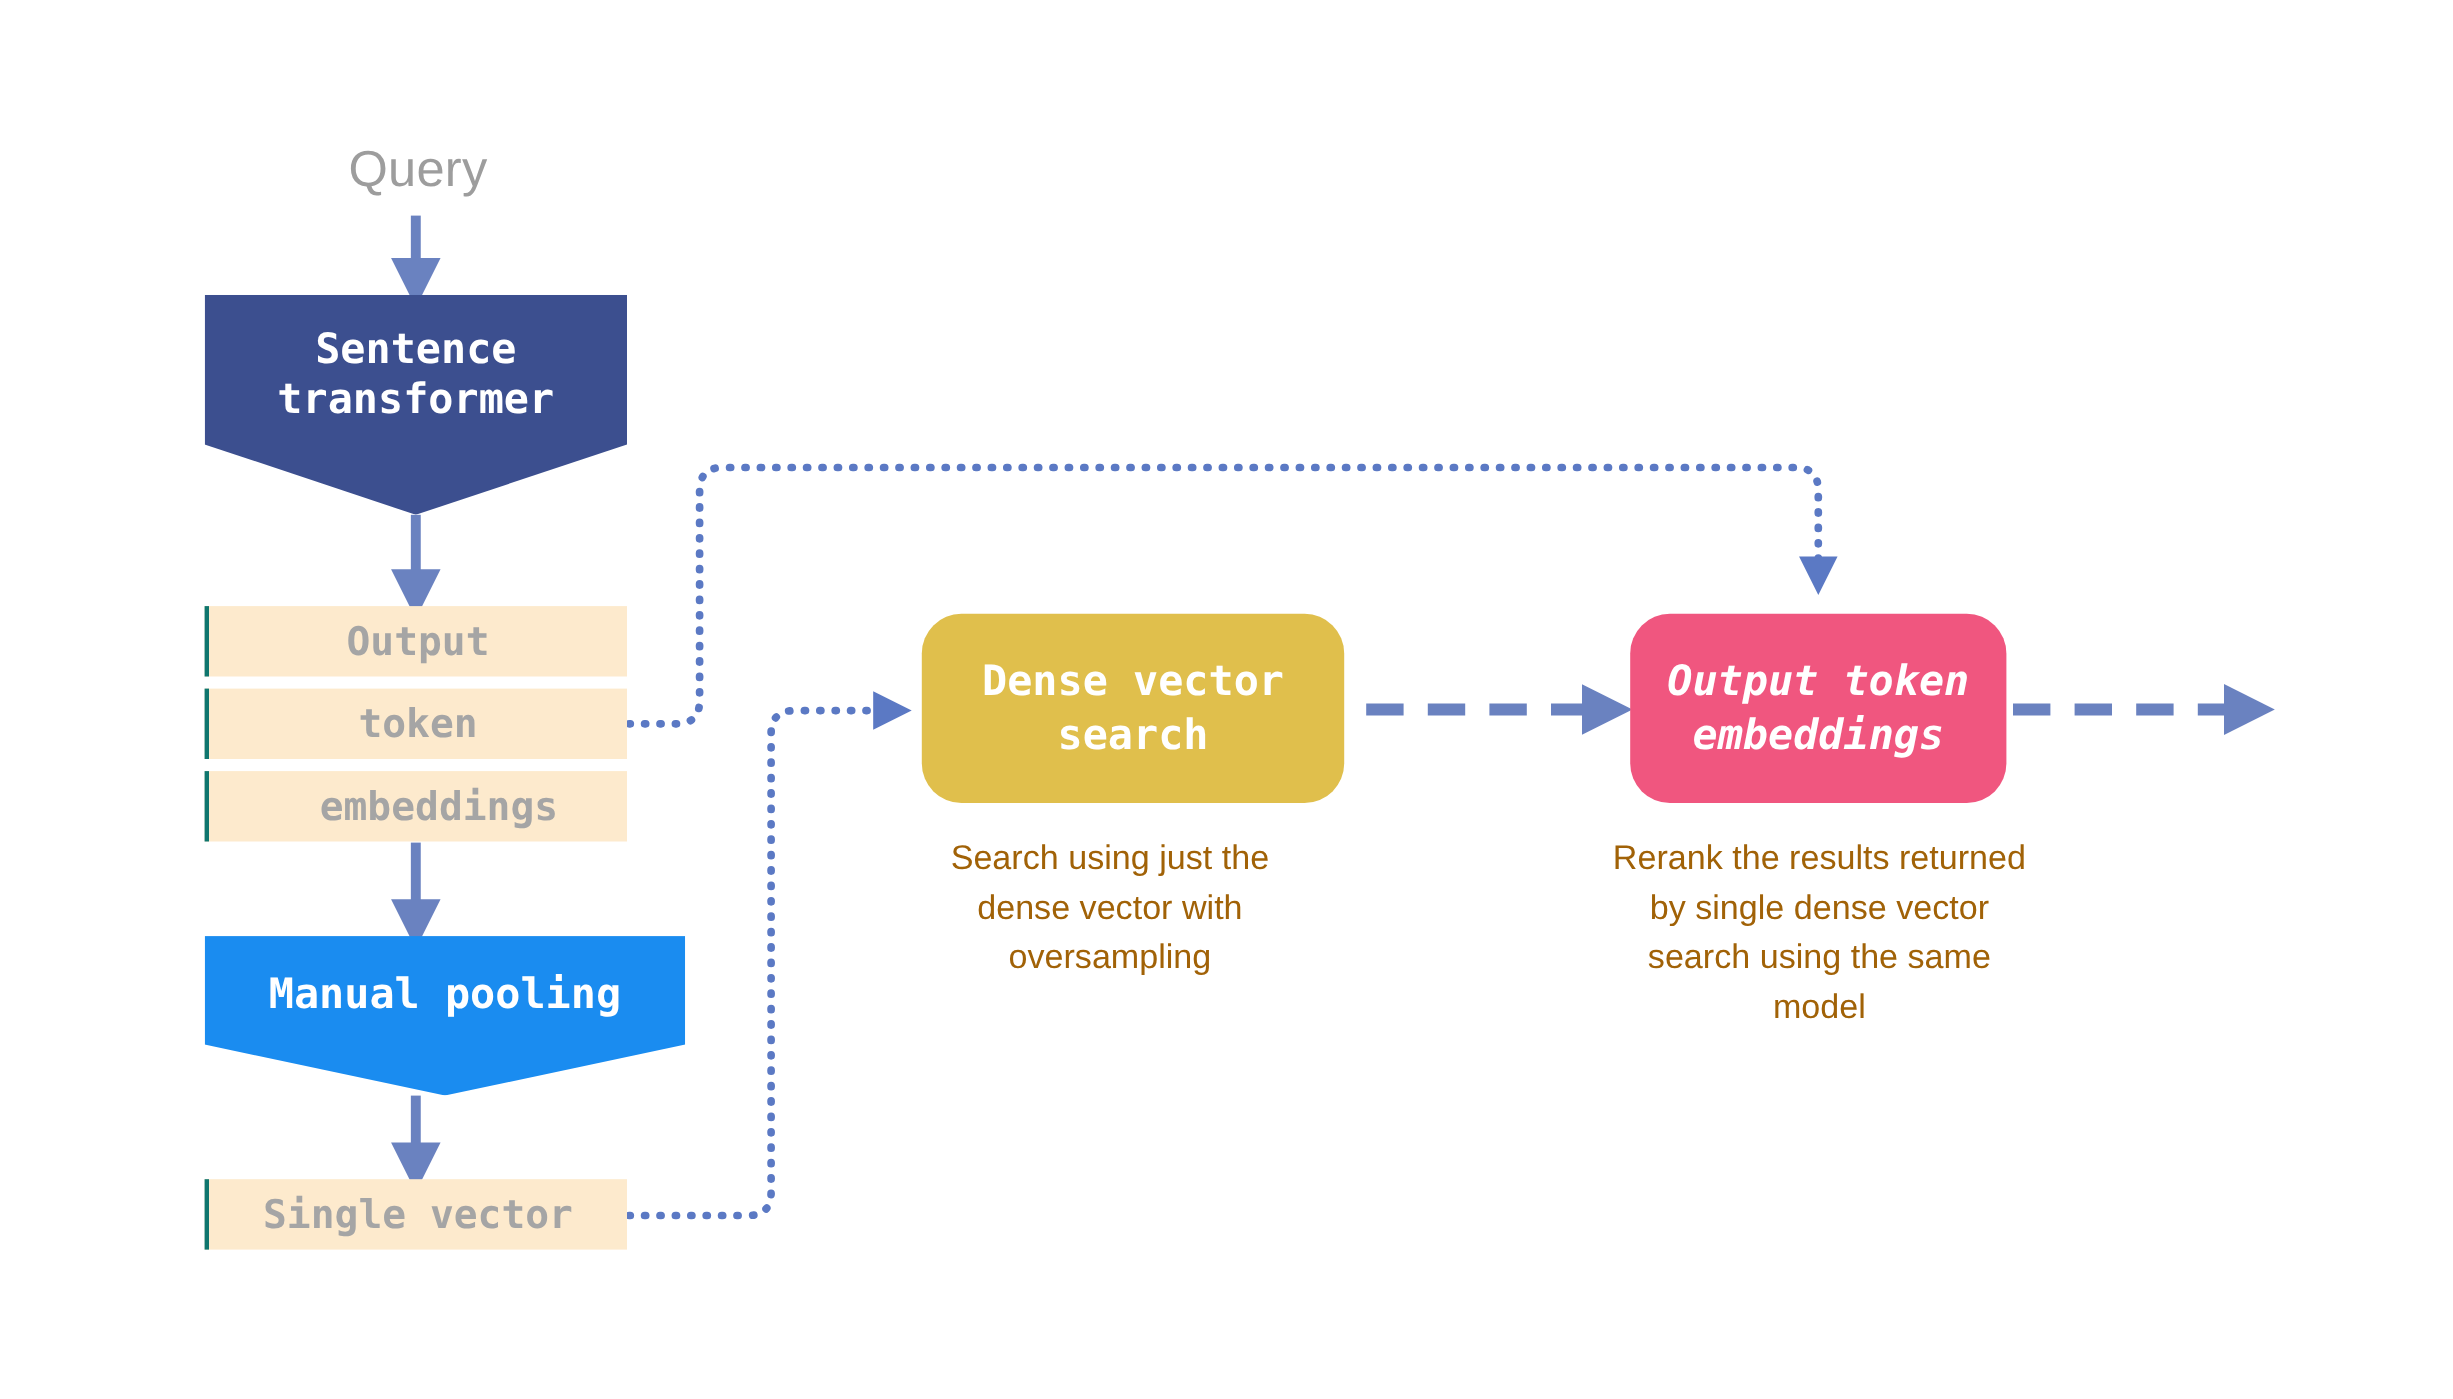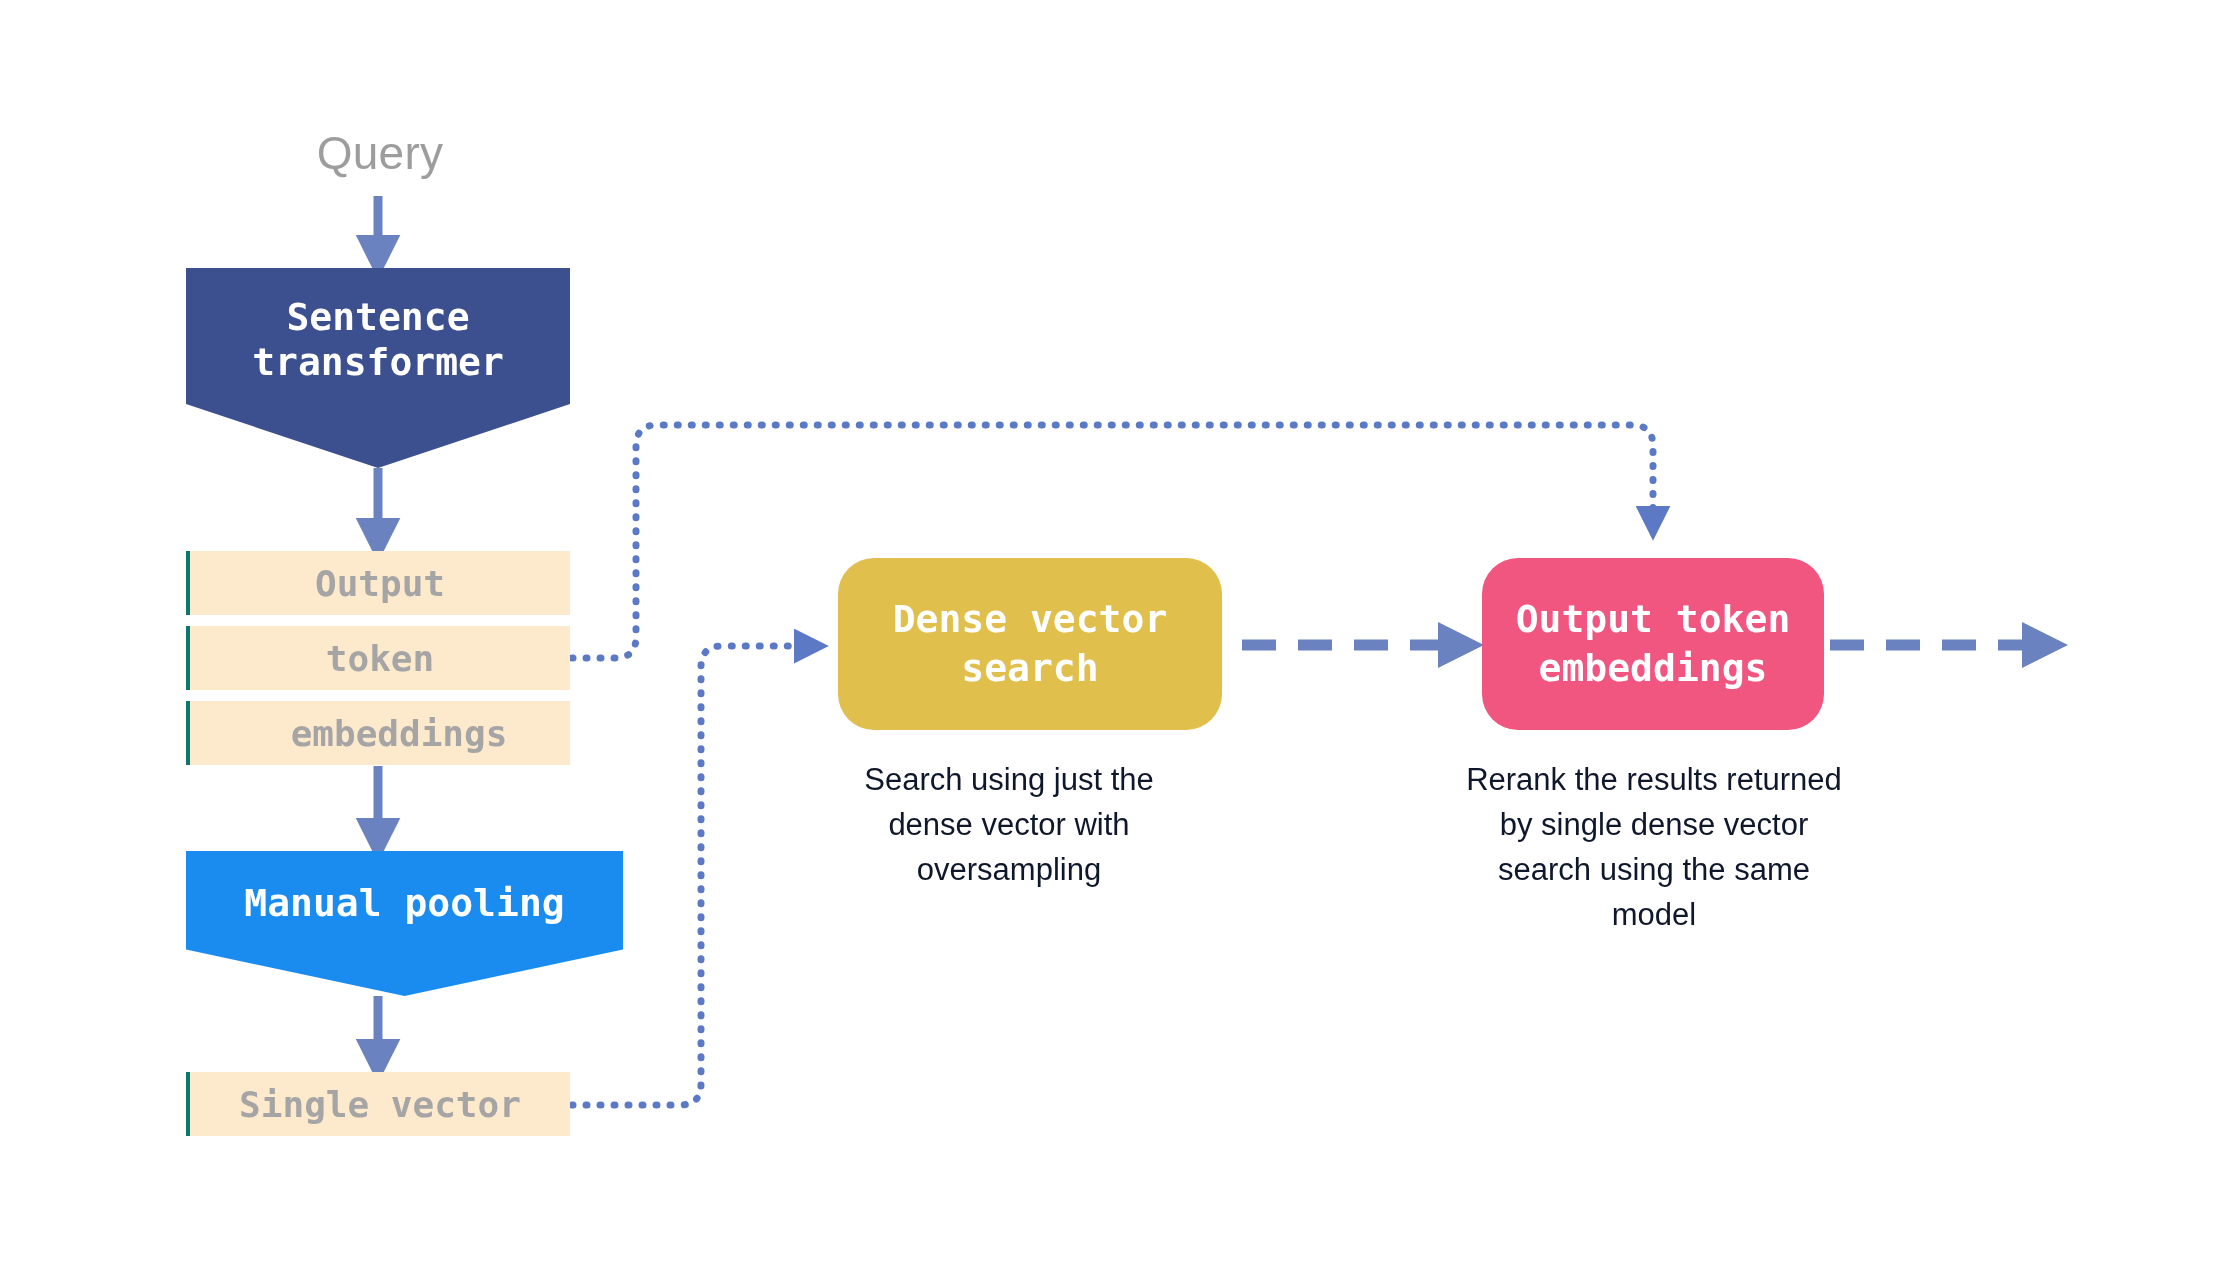--- a/index.html
+++ b/index.html
@@ -112,27 +112,28 @@
     width: 384px;
     height: 172px;
     background: #e0bf4c;
   }
   #output-token-embeddings {
     left: 1482px;
     top: 558px;
     width: 342px;
     height: 172px;
     background: #f0567f;
+    font-style: italic;
   }
 
   
   .caption {
     position: absolute;
     text-align: center;
-    color: #0f172a;
+    color: #a16207;
     font-size: 31px;
     line-height: 1.45;
     font-family: "Liberation Sans", sans-serif;
   }
   #caption-dense {
     left: 828px;
     top: 758px;
     width: 362px;
   }
   #caption-rerank {

